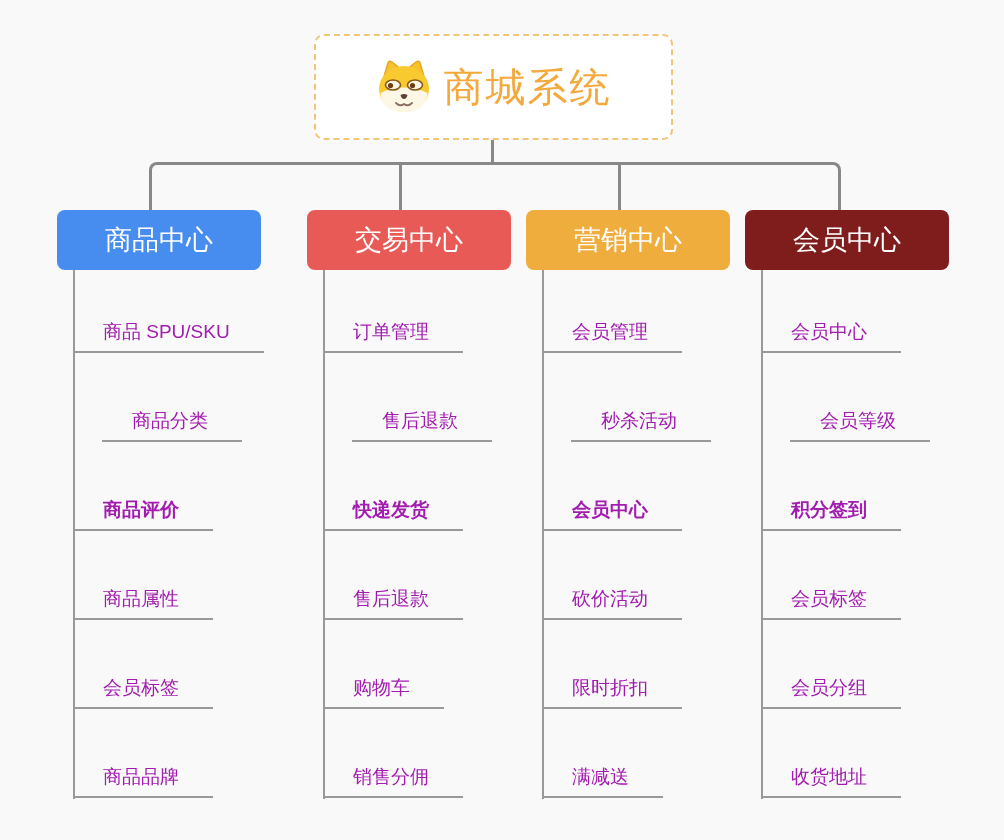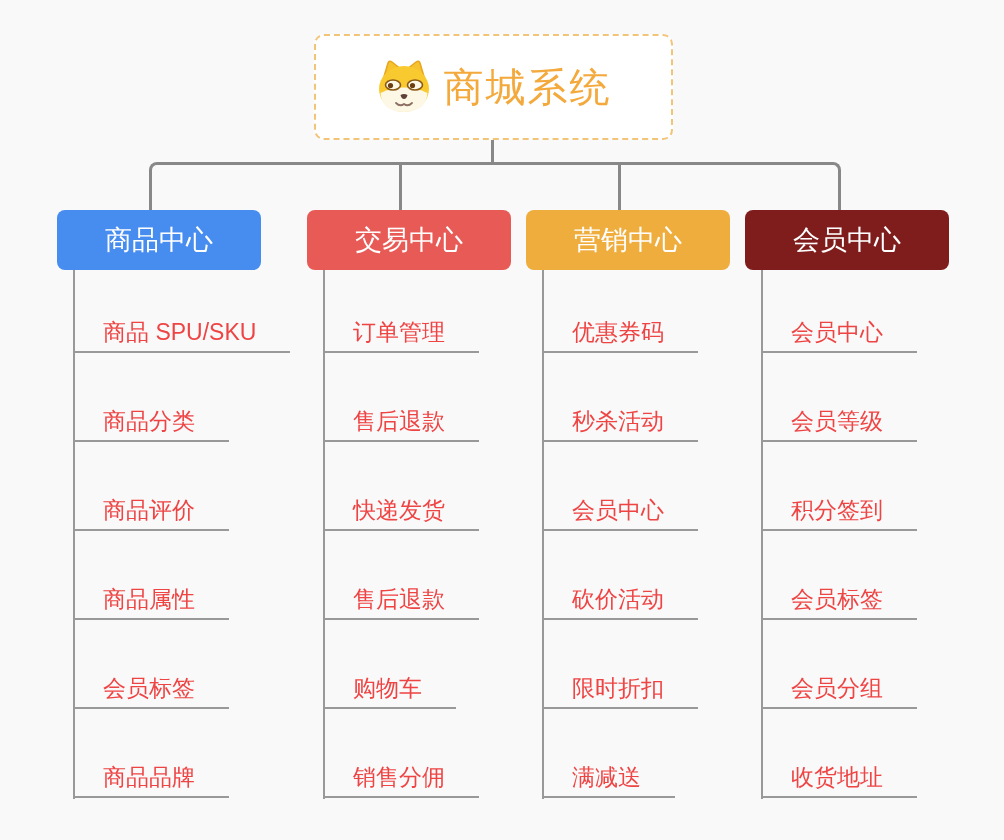--- a/index.html
+++ b/index.html
@@ -50,25 +50,25 @@
   .col-2{left:323px;}
   .col-3{left:542px;}
   .col-4{left:761px;}
   .col::before{
     content:"";position:absolute;left:0;top:0;width:2px;height:529px;background:#999999;
   }
   .leaf{
     position:absolute;left:0;width:max-content;
     padding:0 34px 5px 30px;
     border-bottom:2px solid #999999;
-    font-size:23px;line-height:28px;color:#ef4444;white-space:nowrap;cursor:default;
+    font-size:19px;line-height:28px;color:#a21caf;white-space:nowrap;cursor:default;
   }
   .leaf:nth-child(1){top:48px;}
-  .leaf:nth-child(2){top:137px;}
-  .leaf:nth-child(3){top:226px;}
+  .leaf:nth-child(2){top:137px;margin-left:29px;}
+  .leaf:nth-child(3){top:226px;font-weight:bold;}
   .leaf:nth-child(4){top:315px;text-align:center;}
   .leaf:nth-child(5){top:404px;}
   .leaf:nth-child(6){top:493px;}
 </style>
 </head>
 <body>
 
 <div class="canvas">
 
   <div class="root-node">
@@ -117,21 +117,21 @@
   <div class="col col-2">
     <div class="leaf">订单管理</div>
     <div class="leaf">售后退款</div>
     <div class="leaf">快递发货</div>
     <div class="leaf">售后退款</div>
     <div class="leaf">购物车</div>
     <div class="leaf">销售分佣</div>
   </div>
 
   <div class="col col-3">
-    <div class="leaf">优惠券码</div>
+    <div class="leaf">会员管理</div>
     <div class="leaf">秒杀活动</div>
     <div class="leaf">会员中心</div>
     <div class="leaf">砍价活动</div>
     <div class="leaf">限时折扣</div>
     <div class="leaf">满减送</div>
   </div>
 
   <div class="col col-4">
     <div class="leaf">会员中心</div>
     <div class="leaf">会员等级</div>

